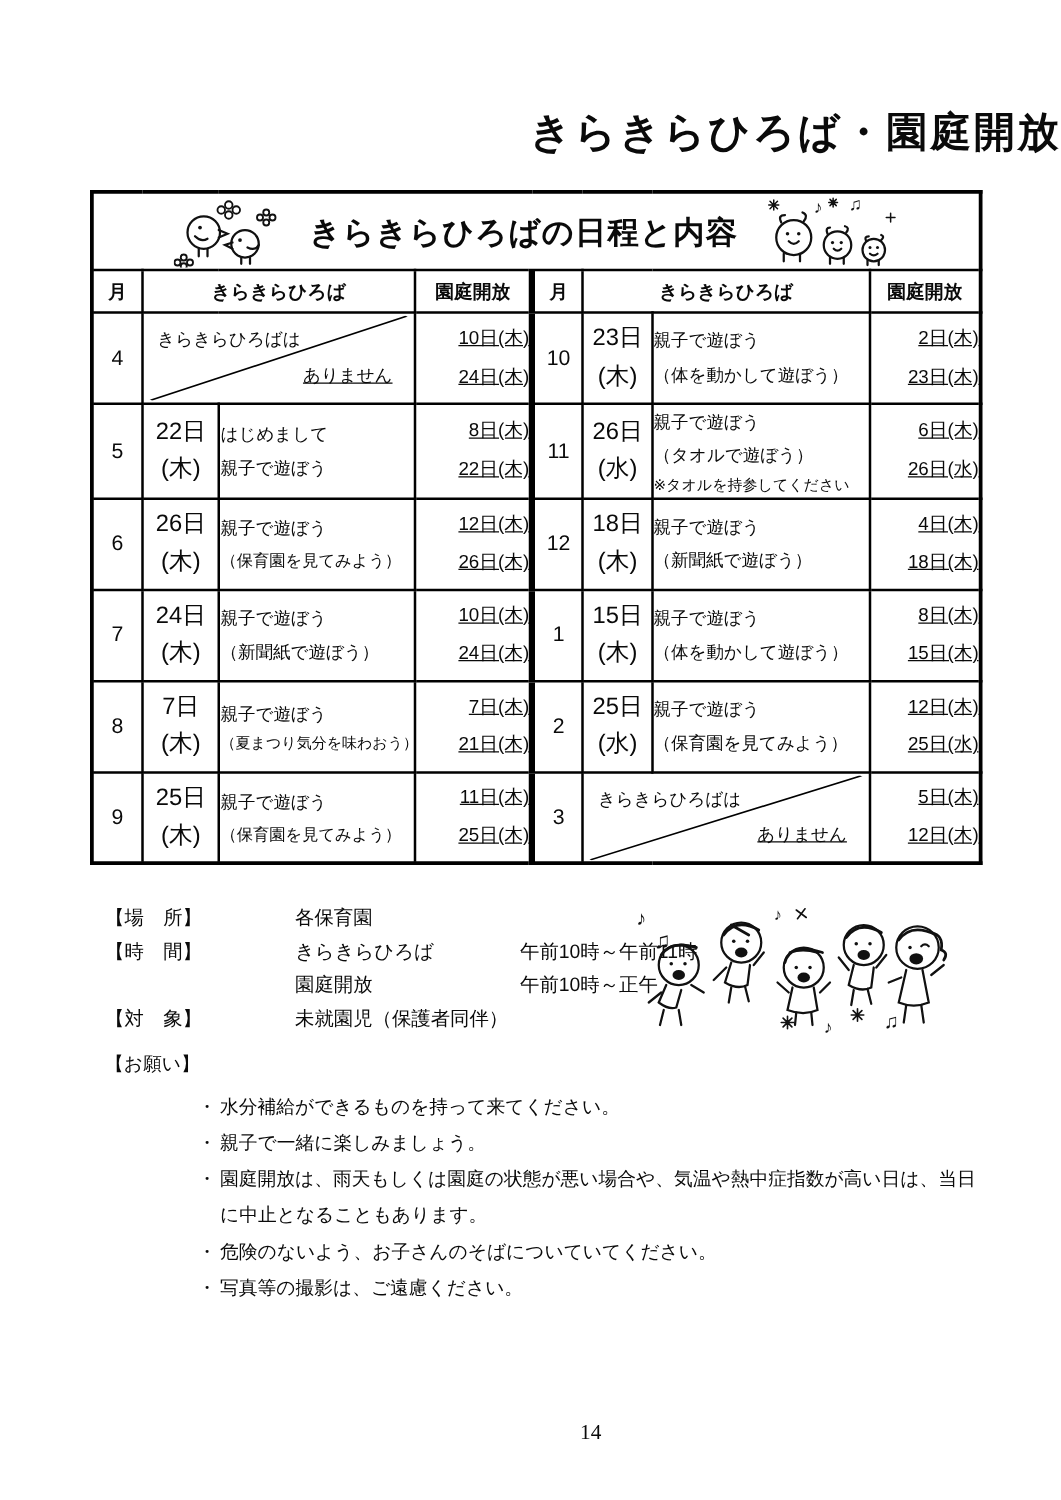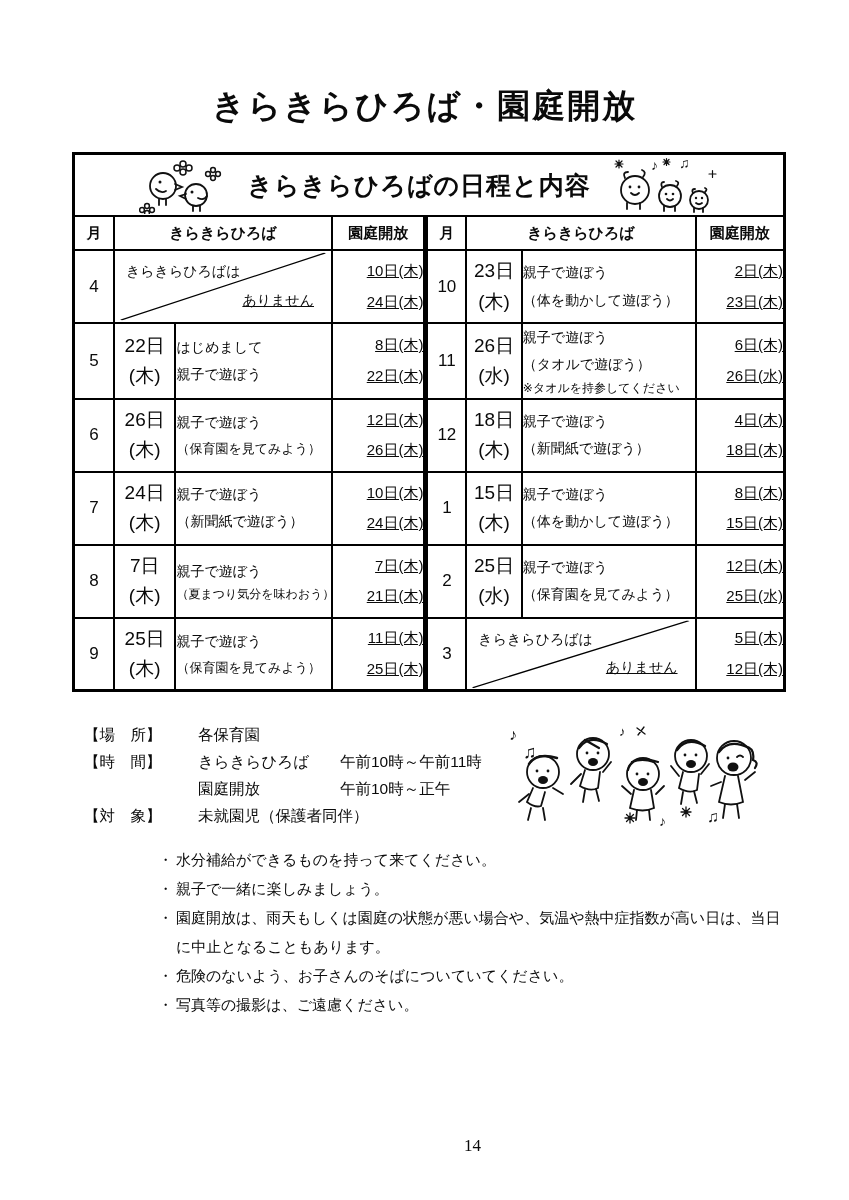--- a/index.html
+++ b/index.html
@@ -2,21 +2,21 @@
 <html><head>
 <meta charset="utf-8">
 <style>
   html,body{margin:0;padding:0;}
   body{
     width:849px;height:1200px;position:relative;background:#fff;color:#0a0a0a;
     font-family:"Liberation Sans","DejaVu Sans",sans-serif;
     -webkit-font-smoothing:antialiased;
   }
   .page-title{
-    position:absolute;top:84px;left:0;width:100%;text-align:center;
+    position:absolute;top:84px;left:0;width:100%;text-align:right;
     font-size:33px;font-weight:700;letter-spacing:2px;
   }
   
   .sched{
     position:absolute;left:72px;top:152px;width:714px;
     border-collapse:collapse;table-layout:fixed;border:3px solid #000;
   }
   .sched td{border:2px solid #000;padding:0;vertical-align:middle;overflow:hidden;}
   .banner-cell{height:60px;}
   .banner{display:flex;align-items:center;justify-content:center;gap:16px;}
@@ -29,21 +29,21 @@
   .act{padding:4px 4px 4px 9px;font-size:14px;line-height:1.95;white-space:nowrap;}
   .act .s{font-size:13px;}
   .act .xs{font-size:12px;line-height:1.6;}
   .garden{text-align:right;padding-right:12px;font-size:15px;line-height:2.05;text-decoration:underline;}
   .diag{position:relative;border-radius:11px;}
   .diag svg{position:absolute;left:0;top:0;width:100%;height:100%;}
   .diag .dg1{position:absolute;left:11px;top:12px;font-size:14px;}
   .diag .dg2{position:absolute;right:17px;bottom:12px;font-size:14px;text-decoration:underline;}
   
   .info{position:absolute;left:84px;top:721px;font-size:15.5px;}
-  .info-row{display:flex;line-height:27px;}
+  .info-row{display:flex;line-height:27px;gap:38px;}
   .info-label{width:96px;margin-right:18px;white-space:nowrap;}
   .time-name{width:142px;white-space:nowrap;}
   .info-value{white-space:nowrap;}
   
   .requests{position:absolute;left:84px;top:839px;font-size:15px;}
   .req-label{line-height:26px;}
   .req-list{margin:6px 0 0 74px;width:628px;}
   .req-item{display:flex;line-height:29px;}
   .req-item .bullet{flex:none;width:18px;}
   .req-item .txt{flex:1;}
@@ -389,20 +389,21 @@
   <text x="22" y="44" font-size="18" fill="#111" stroke="none">♫</text>
   <text x="118" y="22" font-size="13" fill="#111" stroke="none">♪</text>
   <text x="158" y="112" font-size="14" fill="#111" stroke="none">♪</text>
   <text x="206" y="108" font-size="16" fill="#111" stroke="none">♫</text>
   <path d="M124 104 l10 0 M129 99 l0 10 M125.5 100.5 l7 7 M132.5 100.5 l-7 7" stroke-width="1.3"></path>
   <path d="M180 98 l10 0 M185 93 l0 10 M181.5 94.5 l7 7 M188.5 94.5 l-7 7" stroke-width="1.3"></path>
   <path d="M136 14 l8 6 M143 13 l-6 8" stroke-width="1.3"></path>
 </svg>
 
 <div class="requests">
+  <div class="req-label">【お願い】</div>
   <div class="req-list">
     <div class="req-item">
       <span class="bullet">・</span>
         <span class="txt">水分補給ができるものを持って来てください。</span>
     </div>
     <div class="req-item">
       <span class="bullet">・</span>
         <span class="txt">親子で一緒に楽しみましょう。</span>
     </div>
     <div class="req-item">

